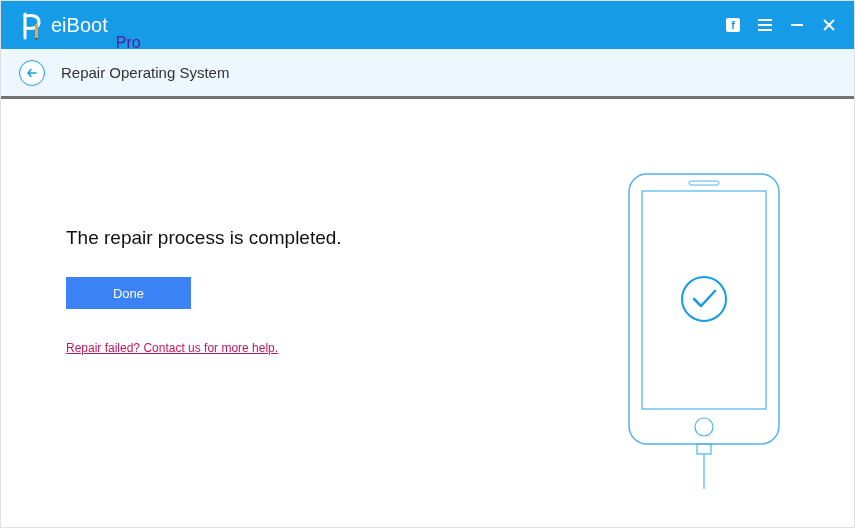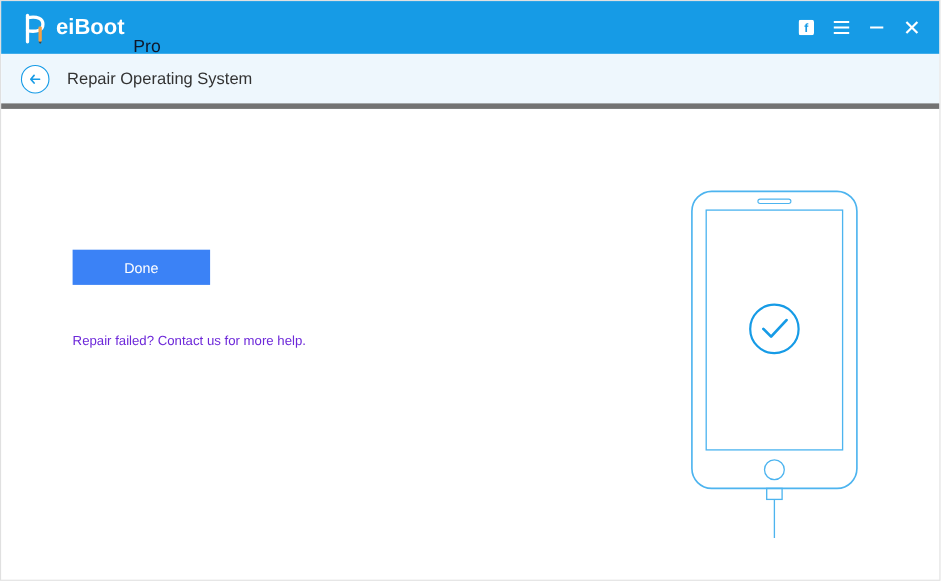--- a/index.html
+++ b/index.html
@@ -14,30 +14,30 @@
     .titlebar {
       height: 48px;
       background: #169be6;
       display: flex;
       align-items: center;
       padding: 0 10px 0 20px;
       color: #fff;
     }
     .logo-area { display: flex; align-items: center; }
     .logo-area svg { display: block; }
-    .brand-text { font-size: 20px; font-weight: 700; color: #fff; margin-left: 4px; }
-    .brand-pro { font-size: 16px; font-weight: 300; color: #0f172a; margin-left: 8px; margin-top: 36px; }
+    .brand-text { font-size: 20px; font-weight: 400; color: #fff; margin-left: 4px; }
+    .brand-pro { font-size: 16px; font-weight: 300; color: #4c1d95; margin-left: 8px; margin-top: 36px; }
     .titlebar-spacer { flex: 1; }
     .titlebar-icons { display: flex; align-items: center; gap: 14px; padding-right: 6px; }
     .titlebar-icons .ticon { color: #fff; cursor: pointer; display: flex; align-items: center; justify-content: center; width: 18px; height: 18px; }
 
     .subheader {
       height: 50px;
       background: #eef7fd;
-      border-bottom: 5px solid #737373;
+      border-bottom: 3px solid #737373;
       display: flex;
       align-items: center;
       padding-left: 18px;
       gap: 16px;
     }
     .back-btn {
       width: 26px; height: 26px; border-radius: 50%;
       border: 1.5px solid #169be6;
       display: flex; align-items: center; justify-content: center;
       cursor: pointer;
@@ -51,22 +51,22 @@
       height: calc(528px - 48px - 50px);
     }
     .main-left { padding-top: 128px; max-width: 480px; }
     .headline { font-size: 19px; color: #111; margin-bottom: 28px; }
     .subtext { font-size: 13px; color: #333; line-height: 1.6; max-width: 460px; margin-bottom: 46px; }
     .done-btn {
       background: #3b82f6; color: #fff; border: none;
       width: 125px; height: 32px; font-size: 13px; cursor: pointer;
     }
     .help-link {
-      display: inline-block; margin-top: 44px;
-      font-size: 12px; color: #6d28d9; cursor: pointer;
+      display: inline-block; margin-top: 32px;
+      font-size: 12px; color: #be185d; text-decoration: underline; cursor: pointer;
     }
 
     .phone-illustration {
       position: absolute;
       right: 70px;
       top: 70px;
     }
   </style>
 </head>
 <body>
@@ -115,20 +115,21 @@
   <div class="back-btn">
     <svg width="12" height="12" viewBox="0 0 12 12">
       <path d="M10 6 L2 6 M5 2.5 L2 6 L5 9.5" stroke="#169be6" stroke-width="1.5" fill="none" stroke-linecap="round" stroke-linejoin="round"></path>
     </svg>
   </div>
   <div class="subheader-title">Repair Operating System</div>
 </div>
 
 <div class="content">
   <div class="main-left">
+    <div class="headline">The repair process is completed.</div>
     <button class="done-btn">Done</button>
     <div>
       <a class="help-link">Repair failed? Contact us for more help.</a>
     </div>
   </div>
 
   <div class="phone-illustration">
     <svg width="160" height="320" viewBox="0 0 160 320">
 
       <rect x="5" y="5" width="150" height="270" rx="18" ry="18" fill="none" stroke="#4db4ef" stroke-width="1.5"></rect>

